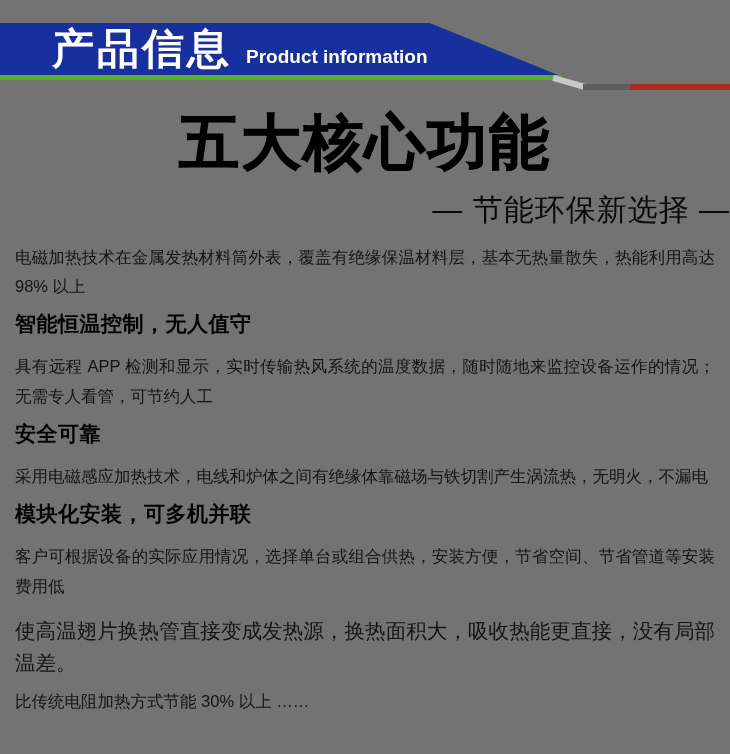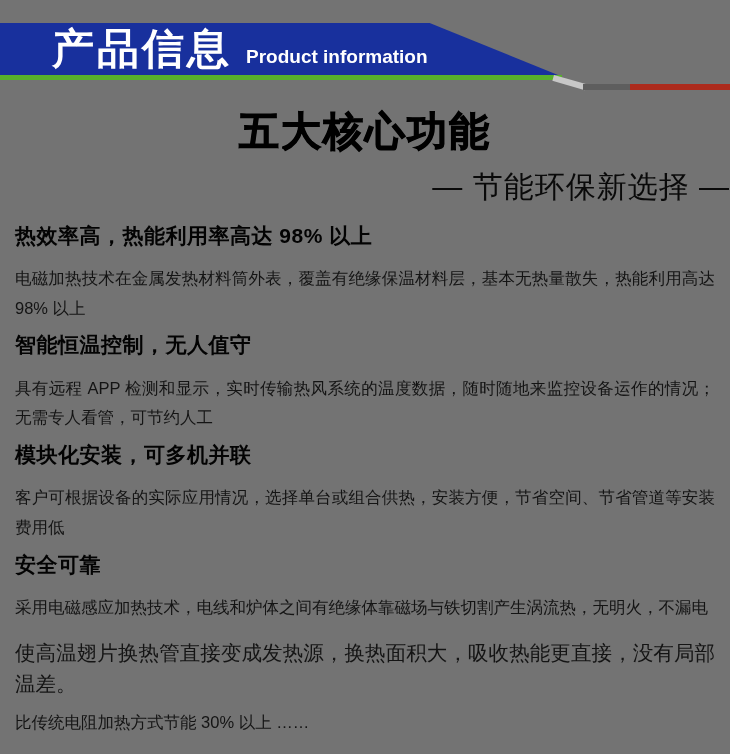--- a/index.html
+++ b/index.html
@@ -52,21 +52,21 @@
   .stripe-red {
     position:absolute; left:630px; top:84px;
     width:100px; height:6px;
     background:#ac2b1d;
   }
 
   
   .hero { text-align:center; }
   .hero-title {
     margin-top:16px;
-    font-size:40px; font-weight:900;
+    font-size:60px; font-weight:900;
     letter-spacing:2px; color:#000000;
     line-height:1.15;
     -webkit-text-stroke:1px #000;
   }
   .hero-subtitle {
     margin-top:14px;
     font-size:30px; font-weight:400;
     color:#0a0a0a; line-height:1.25;
     letter-spacing:1px;
     text-align:right;
@@ -110,37 +110,36 @@
   </div>
 
   <div class="hero">
     <div class="hero-title">五大核心功能</div>
     <div class="hero-subtitle">— 节能环保新选择 —</div>
   </div>
 
   <div class="sections">
 
     <div>
-      <div class="sec-heading first">热效率高，热能利用率高达 98% 以上</div>
       <div class="sec-body">电磁加热技术在金属发热材料筒外表，覆盖有绝缘保温材料层，基本无热量散失，热能利用高达 98% 以上</div>
     </div>
 
     <div>
       <div class="sec-heading">智能恒温控制，无人值守</div>
       <div class="sec-body">具有远程 APP 检测和显示，实时传输热风系统的温度数据，随时随地来监控设备运作的情况；无需专人看管，可节约人工</div>
     </div>
 
     <div>
-      <div class="sec-heading">模块化安装，可多机并联</div>
-      <div class="sec-body">客户可根据设备的实际应用情况，选择单台或组合供热，安装方便，节省空间、节省管道等安装费用低</div>
+      <div class="sec-heading">安全可靠</div>
+      <div class="sec-body">采用电磁感应加热技术，电线和炉体之间有绝缘体靠磁场与铁切割产生涡流热，无明火，不漏电</div>
     </div>
 
     <div>
-      <div class="sec-heading">安全可靠</div>
-      <div class="sec-body">采用电磁感应加热技术，电线和炉体之间有绝缘体靠磁场与铁切割产生涡流热，无明火，不漏电</div>
+      <div class="sec-heading">模块化安装，可多机并联</div>
+      <div class="sec-body">客户可根据设备的实际应用情况，选择单台或组合供热，安装方便，节省空间、节省管道等安装费用低</div>
     </div>
 
     <div>
       <div class="sec-body sec-body-large">使高温翅片换热管直接变成发热源，换热面积大，吸收热能更直接，没有局部温差。</div>
       <div class="sec-note">比传统电阻加热方式节能 30% 以上 ……</div>
     </div>
 
   </div>
 </div>
 

